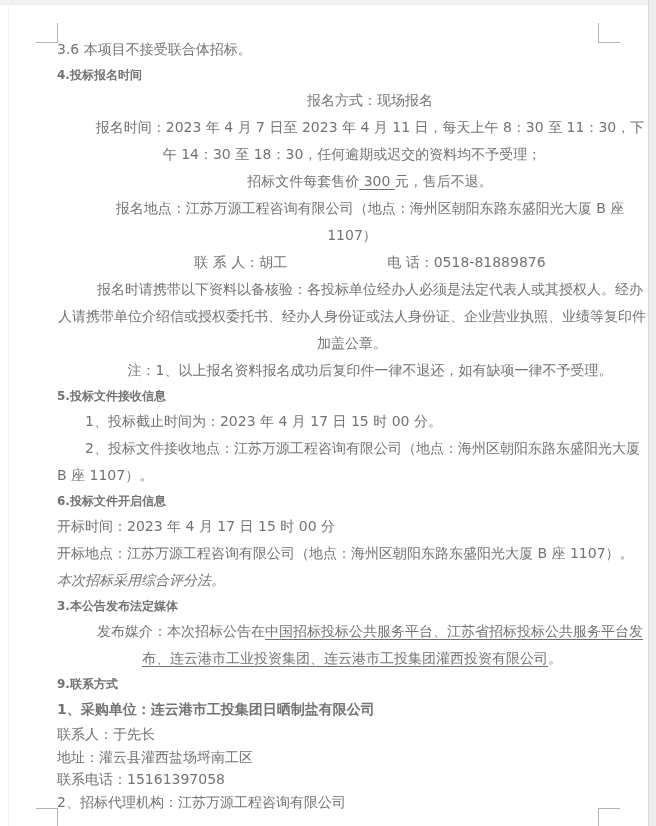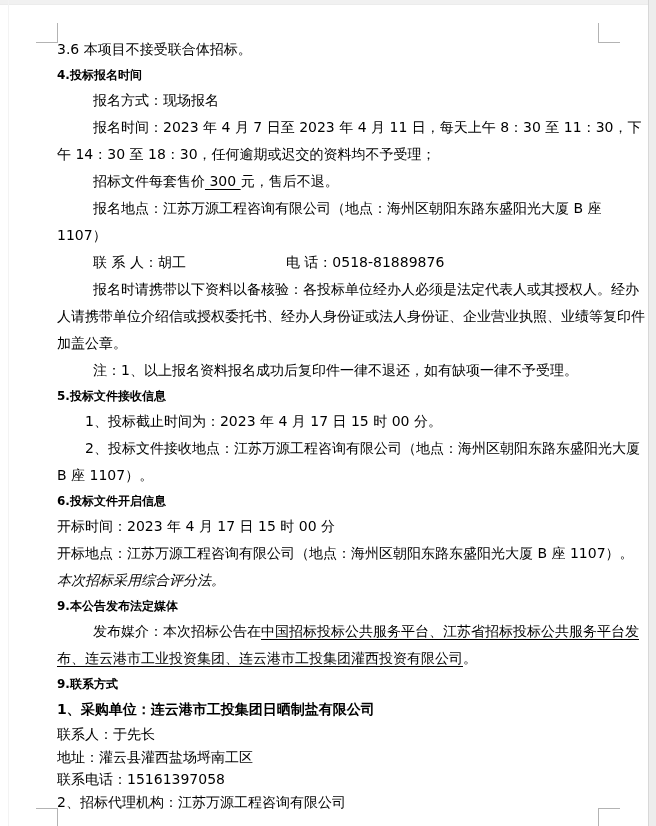--- a/index.html
+++ b/index.html
@@ -1,35 +1,35 @@
 <!DOCTYPE html>
 <html><head>
 <meta charset="utf-8">
 <style>
   html,body{margin:0;padding:0;background:#ffffff;}
   .screen{
     position:relative;width:656px;height:826px;background:#ffffff;overflow:hidden;
-    font-family:"DejaVu Sans","Liberation Sans",sans-serif;color:#000000;
+    font-family:"DejaVu Sans","Liberation Sans",sans-serif;color:#737373;
   }
   
   .chrome-top{position:absolute;left:0;top:0;width:656px;height:4px;background:#f1f1f1;border-bottom:1px solid #ececec;}
   .chrome-right{position:absolute;top:0;right:0;width:7px;height:826px;background:#ededed;border-left:1px solid #d8d8d8;}
   .chrome-left{position:absolute;top:0;left:8px;width:1px;height:826px;background:#f3f3f3;}
   
   .crop{position:absolute;width:21px;height:19px;}
   .crop.tl{left:36px;top:23px;border-right:1px solid #b3b3b3;border-bottom:1px solid #b3b3b3;}
   .crop.tr{left:598px;top:23px;border-left:1px solid #b3b3b3;border-bottom:1px solid #b3b3b3;}
   .crop.bl{left:36px;top:808px;height:18px;border-right:1px solid #b3b3b3;border-top:1px solid #b3b3b3;}
   .crop.br{left:598px;top:808px;height:18px;border-left:1px solid #b3b3b3;border-top:1px solid #b3b3b3;}
 
   .content{position:absolute;left:57px;top:36px;width:590px;font-size:14px;line-height:27px;}
   .content p{margin:0;padding:0;}
   .h{font-weight:700;line-height:24px;padding-left:18px;font-size:12px;}
   .ind-a{padding-left:23px;}            
-  .first{text-indent:36px;}             
+  .first{text-indent:36px;text-align:center;}             
   .first-sm{text-indent:28px;}          
   .ind-open{padding-left:23px;}         
   .ind-eval{padding-left:28px;font-style:italic;}
   .ind-buyer{padding-left:18px;font-weight:bold;}
   .ind-sub{padding-left:40px;}
   .ind-agency{padding-left:26px;}
   .tight{line-height:22.5px;}
   .u{text-decoration:underline;text-underline-offset:3px;text-decoration-thickness:1px;}
   .gap{display:inline-block;width:100px;}
 </style>
@@ -61,21 +61,21 @@
     <p class="h">5.投标文件接收信息</p>
     <p class="first-sm">1、投标截止时间为：2023 年 4 月 17 日 15 时 00 分。</p>
     <p class="first-sm">2、投标文件接收地点：江苏万源工程咨询有限公司（地点：海州区朝阳东路东盛阳光大厦 B 座 1107）。</p>
 
     <p class="h">6.投标文件开启信息</p>
     <p class="ind-open">开标时间：2023 年 4 月 17 日 15 时 00 分</p>
     <p class="ind-open">开标地点：江苏万源工程咨询有限公司（地点：海州区朝阳东路东盛阳光大厦 B 座 1107）。</p>
 
     <p class="ind-eval">本次招标采用综合评分法。</p>
 
-    <p class="h">9.本公告发布法定媒体</p>
+    <p class="h">3.本公告发布法定媒体</p>
     <p class="first"><span>发布媒介：本次招标公告在</span><span class="u">中国招标投标公共服务平台、江苏省招标投标公共服务平台发布、连云港市工业投资集团、连云港市工投集团灌西投资有限公司</span><span>。</span></p>
 
     <p class="h">9.联系方式</p>
     <p class="ind-buyer">1、采购单位：连云港市工投集团日晒制盐有限公司</p>
     <p class="ind-sub tight">联系人：于先长</p>
     <p class="ind-sub tight">地址：灌云县灌西盐场埒南工区</p>
     <p class="ind-sub tight">联系电话：15161397058</p>
     <p class="ind-agency tight">2、招标代理机构：江苏万源工程咨询有限公司</p>
   </div>
 </div>

